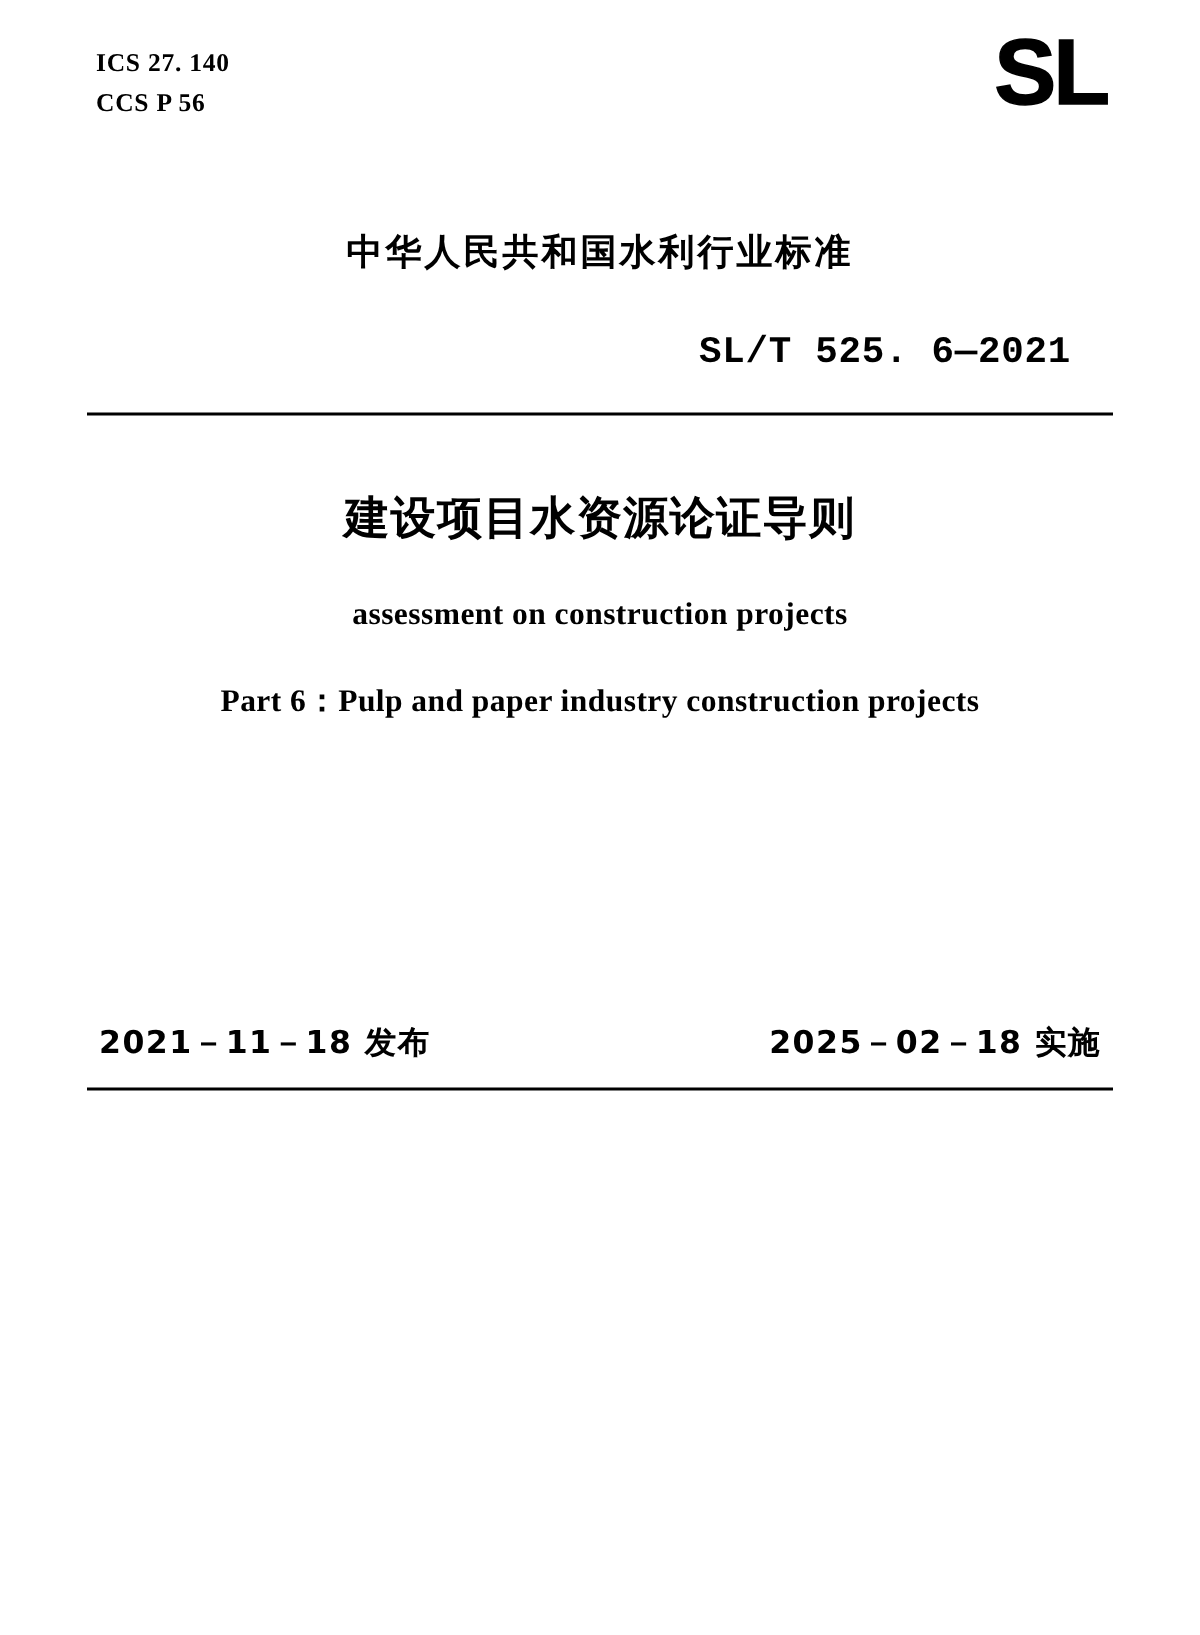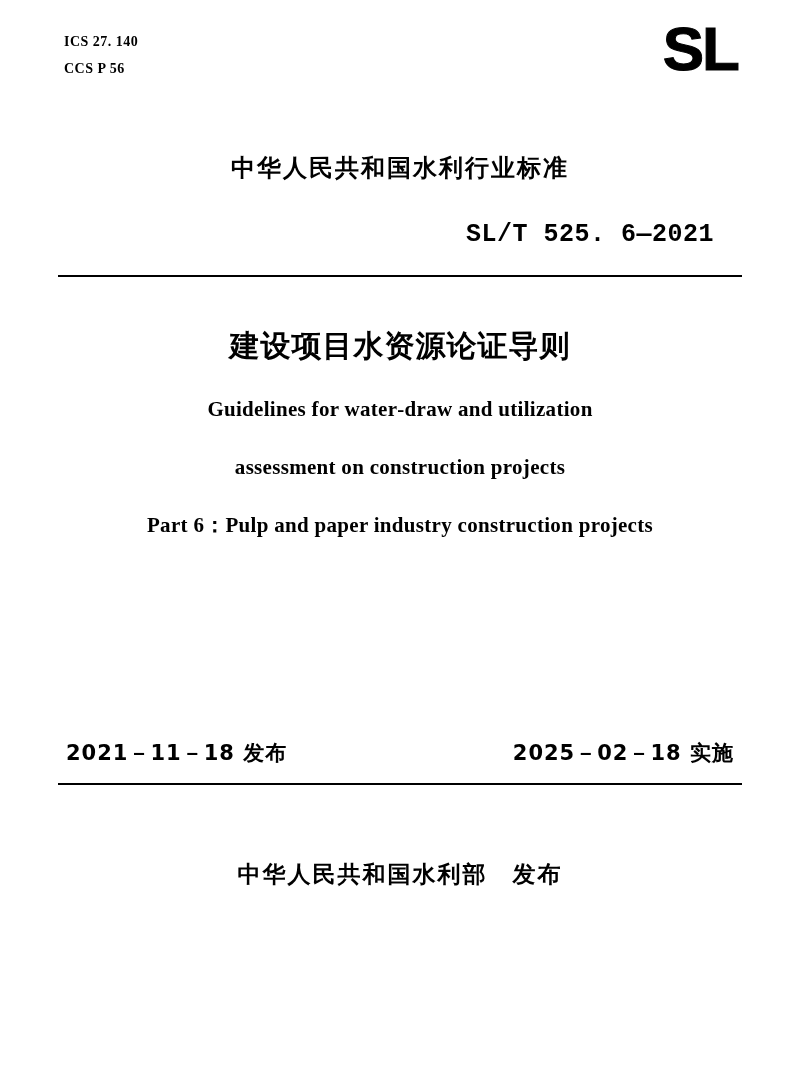--- a/index.html
+++ b/index.html
@@ -29,21 +29,21 @@
     height: 110px;
     padding-top: 28px;
     box-sizing: border-box;
   }
   .ics-block {
     position: absolute;
     left: 6px;
     top: 28px;
     font-family: "Liberation Serif", serif;
     font-weight: bold;
-    font-size: 14px;
+    font-size: 17px;
     line-height: 27px;
     letter-spacing: 0.5px;
   }
   .ics-line {
     white-space: nowrap;
   }
   .sl-logo {
     position: absolute;
     right: 4px;
     top: 18px;
@@ -149,27 +149,25 @@
   <div class="cn-standard-name">中华人民共和国水利行业标准</div>
 
   <div class="std-number-row">
     <span class="std-number">SL/T 525. 6—2021</span>
   </div>
 
   <div class="rule-top"></div>
 
   <div class="title-block">
     <div class="title-cn">建设项目水资源论证导则</div>
-    <div class="title-en">Guidelines for water‑draw and utilization</div>
     <div class="title-en">assessment on construction projects</div>
     <div class="title-en">Part 6：Pulp and paper industry construction projects</div>
   </div>
 
   <div class="dates-row">
     <div class="date-item">2021－11－18 发布</div>
     <div class="date-item">2025－02－18 实施</div>
   </div>
 
   <div class="rule-bottom"></div>
 
-  <div class="publisher">中华人民共和国水利部　发布</div>
 
 </div>
 
 </body></html>

